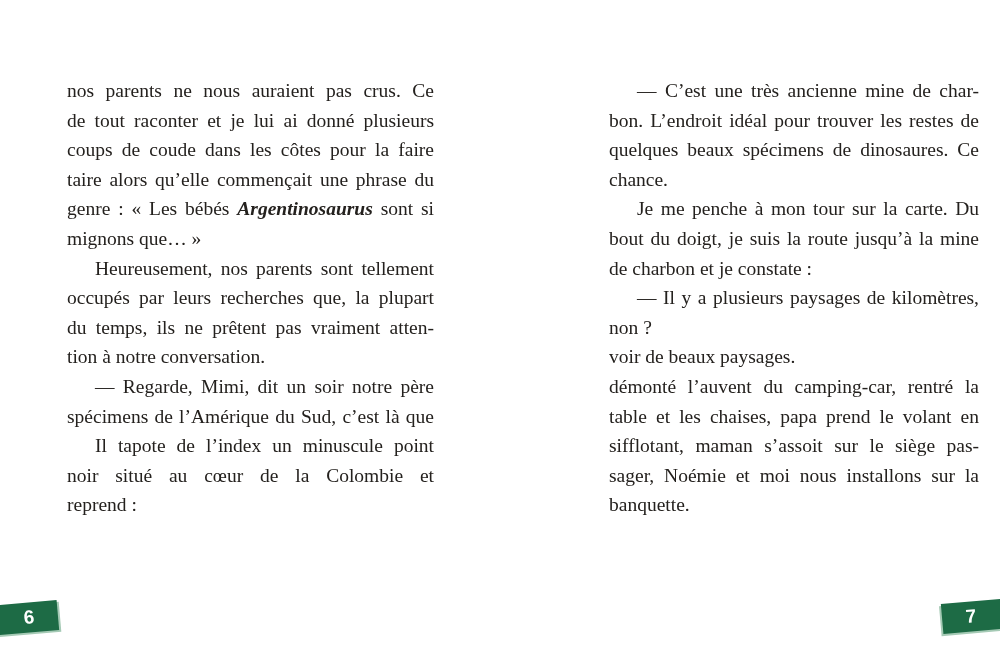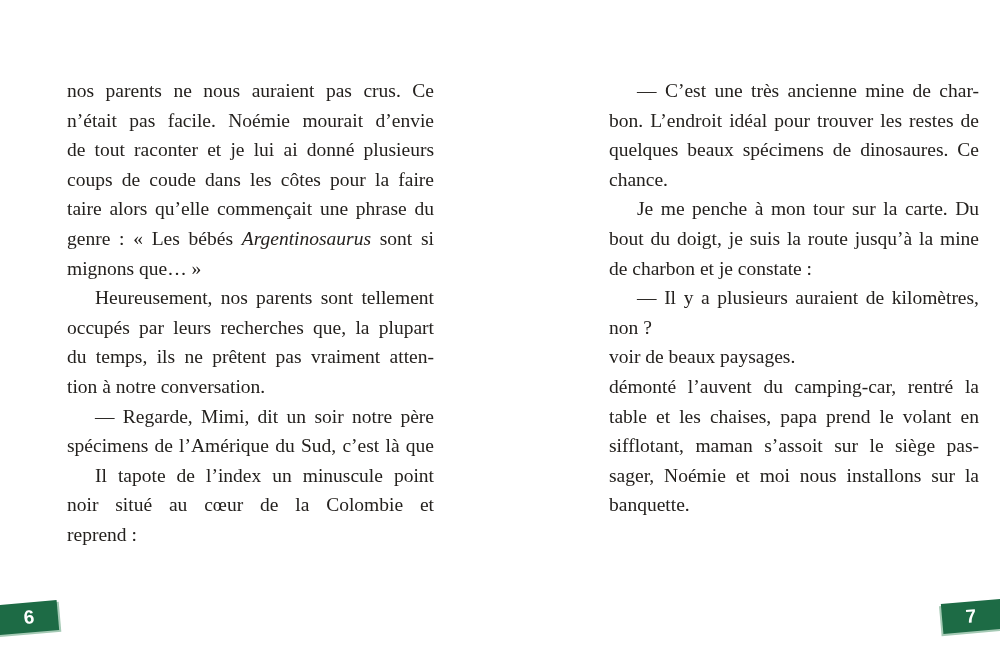--- a/index.html
+++ b/index.html
@@ -29,21 +29,21 @@
     text-align: justify;
     text-align-last: justify;
     white-space: normal;
   }
   .line.last {
     text-align-last: left;
   }
   .line.indent {
     padding-left: 28px;
   }
-  em { font-style: italic; }
+  em { font-style: italic; font-weight: bold; }
   .badge {
     position: absolute;
     width: 58px;
     height: 30px;
     display: flex;
     align-items: center;
     justify-content: center;
     color: #ffffff;
     font-family: "Liberation Sans", sans-serif;
     font-weight: bold;
@@ -64,21 +64,20 @@
     padding-right: 12px;
   }
 </style>
 </head>
 <body>
 
 <div class="spread">
 
   <div class="text-column left">
       <div class="line">nos parents ne nous auraient pas crus. Ce</div>
-      <div class="line">n’était pas facile. Noémie mourait d’envie</div>
       <div class="line">de tout raconter et je lui ai donné plusieurs</div>
       <div class="line">coups de coude dans les côtes pour la faire</div>
       <div class="line">taire alors qu’elle commençait une phrase du</div>
       <div class="line">genre : « Les bébés <em>Argentinosaurus</em> sont si</div>
       <div class="line last">mignons que… »</div>
       <div class="line indent">Heureusement, nos parents sont tellement</div>
       <div class="line">occupés par leurs recherches que, la plupart</div>
       <div class="line">du temps, ils ne prêtent pas vraiment atten-</div>
       <div class="line last">tion à notre conversation.</div>
       <div class="line indent">— Regarde, Mimi, dit un soir notre père</div>
@@ -89,21 +88,21 @@
     </div>
 
   <div class="text-column right">
       <div class="line indent">— C’est une très ancienne mine de char-</div>
       <div class="line">bon. L’endroit idéal pour trouver les restes de</div>
       <div class="line">quelques beaux spécimens de dinosaures. Ce</div>
       <div class="line last">chance.</div>
       <div class="line indent">Je me penche à mon tour sur la carte. Du</div>
       <div class="line">bout du doigt, je suis la route jusqu’à la mine</div>
       <div class="line last">de charbon et je constate :</div>
-      <div class="line indent">— Il y a plusieurs auraient de kilomètres,</div>
+      <div class="line indent">— Il y a plusieurs paysages de kilomètres,</div>
       <div class="line last">non ?</div>
       <div class="line last">voir de beaux paysages.</div>
       <div class="line">démonté l’auvent du camping-car, rentré la</div>
       <div class="line">table et les chaises, papa prend le volant en</div>
       <div class="line">sifflotant, maman s’assoit sur le siège pas-</div>
       <div class="line">sager, Noémie et moi nous installons sur la</div>
       <div class="line last">banquette.</div>
     </div>
 
   <div class="badge left" style="background: rgb(29, 107, 69);">

